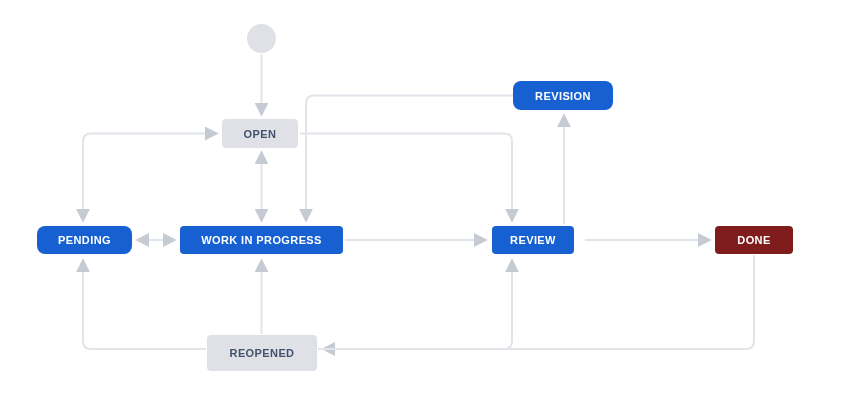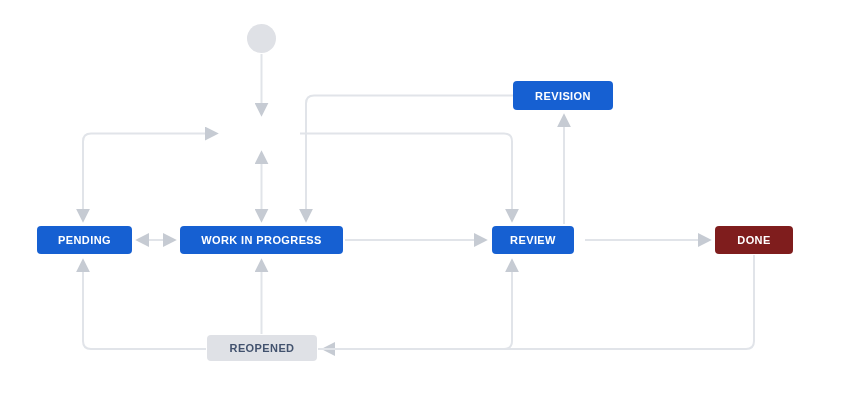--- a/index.html
+++ b/index.html
@@ -51,26 +51,27 @@
       <path d="M585,240 L709,240" marker-end="url(#arw)"></path>
       <path d="M754,255 L754,341 Q754,349 746,349 L324,349" marker-end="url(#arw)"></path>
       <path d="M318,349 L504,349 Q512,349 512,341 L512,261" marker-end="url(#arw)"></path>
       <path d="M206,349 L91,349 Q83,349 83,341 L83,261" marker-end="url(#arw)"></path>
       <path d="M261.5,334 L261.5,261" marker-end="url(#arw)"></path>
     </g>
   </svg>
 
   <div class="node node--start" style="left:247px;top:24px;width:29px;height:29px;"></div>
 
+  <div class="node node--gray" style="left:222px;top:119px;width:76px;height:29px;">OPEN</div>
 
-  <div class="node node--blue" style="left:513px;top:81px;width:100px;height:29px;">REVISION</div>
+  <div class="node node--blue" style="left:513px;top:81px;width:100px;height:29px;border-radius:8px;">REVISION</div>
 
-  <div class="node node--blue" style="left:37px;top:226px;width:95px;height:28px;">PENDING</div>
+  <div class="node node--blue" style="left:37px;top:226px;width:95px;height:28px;border-radius:8px;">PENDING</div>
 
   <div class="node node--blue" style="left:180px;top:226px;width:163px;height:28px;">WORK IN PROGRESS</div>
 
   <div class="node node--blue" style="left:492px;top:226px;width:82px;height:28px;">REVIEW</div>
 
   <div class="node node--green" style="left:715px;top:226px;width:78px;height:28px;">DONE</div>
 
-  <div class="node node--gray" style="left:207px;top:335px;width:110px;height:26px;text-align:center;">REOPENED</div>
+  <div class="node node--gray" style="left:207px;top:335px;width:110px;height:36px;text-align:center;">REOPENED</div>
 
 </div>
 
 </body></html>

